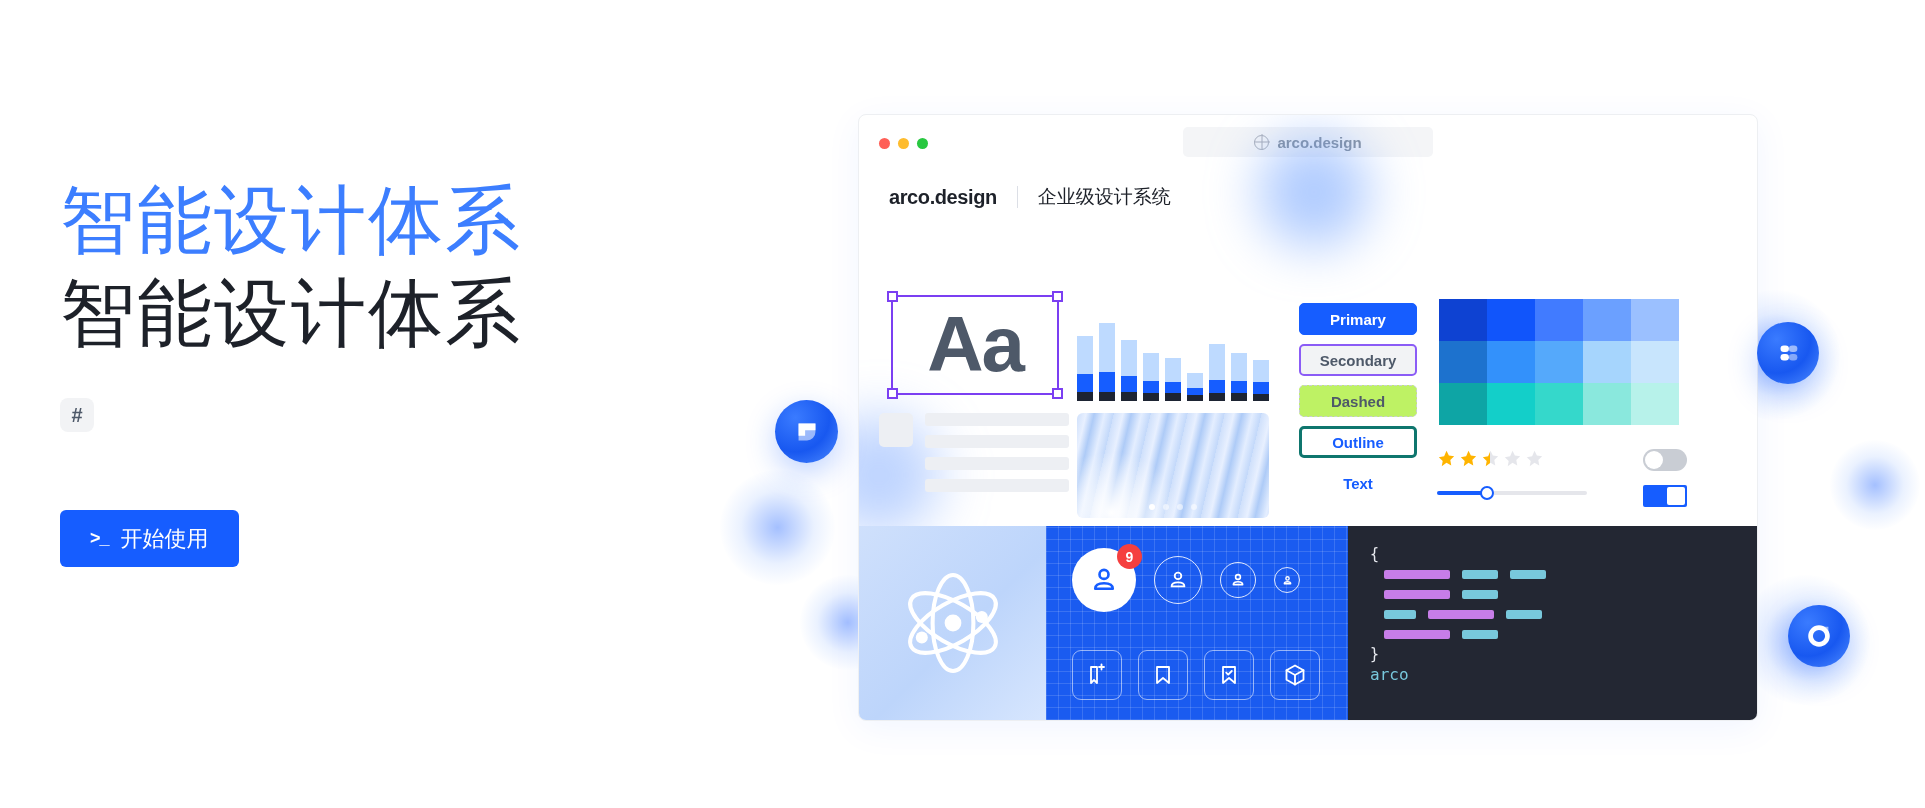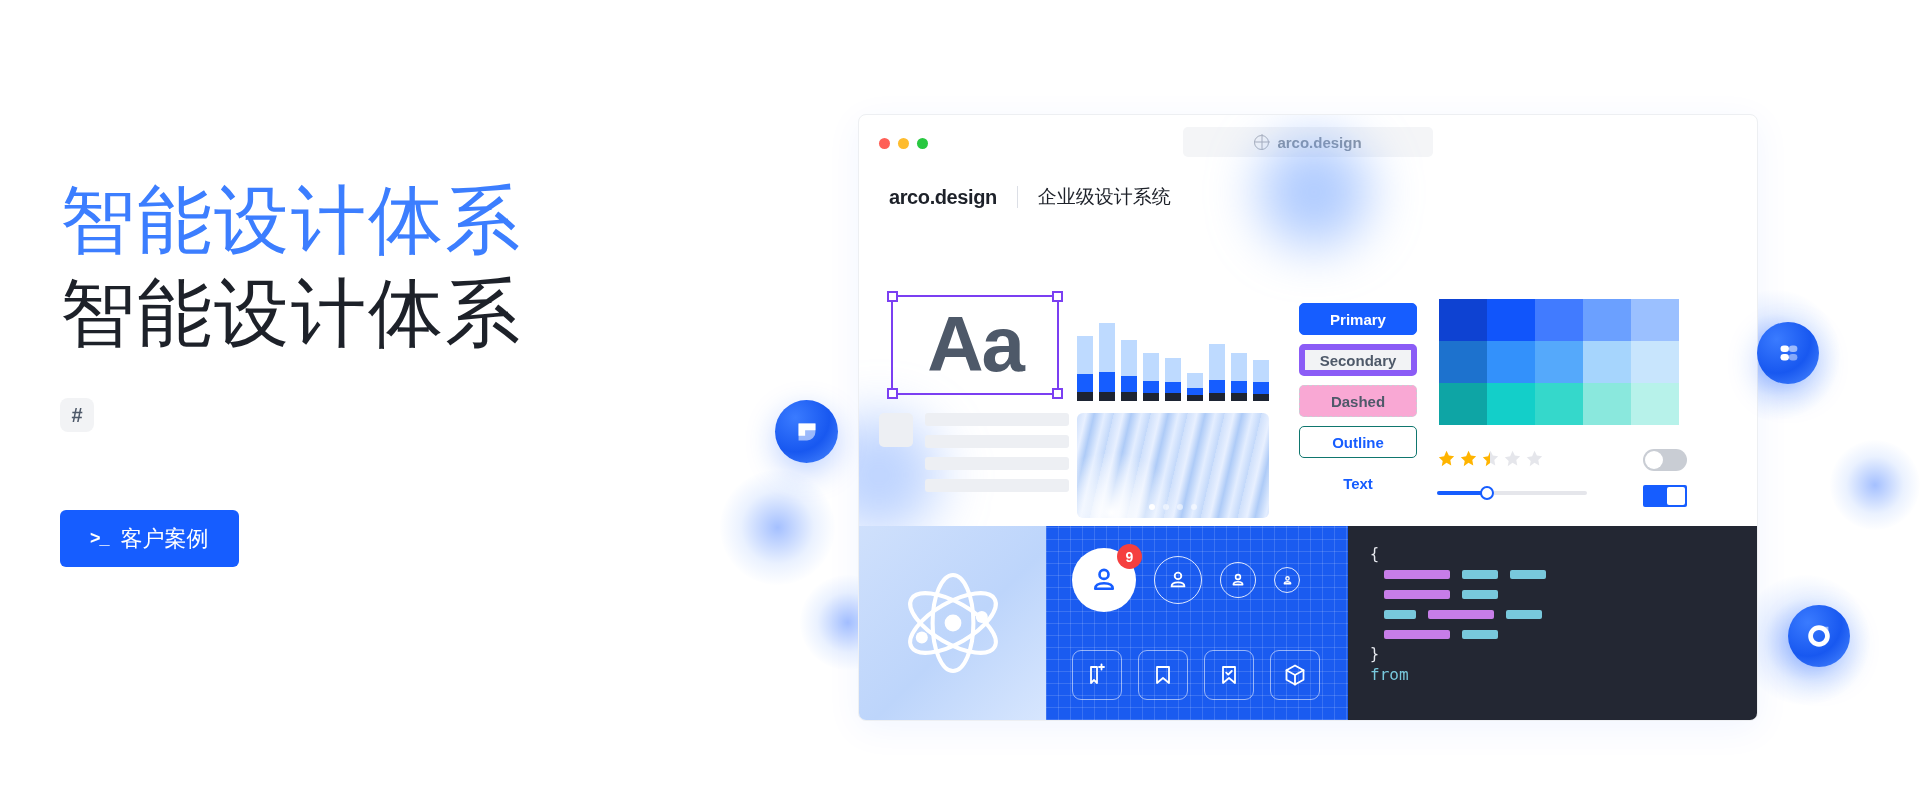--- a/index.html
+++ b/index.html
@@ -227,23 +227,23 @@
   
   .btncol { left: 440px; top: 80px; width: 118px; display: flex; flex-direction: column; gap: 9px; }
   .ui-btn {
     height: 32px; border-radius: 5px;
     display: flex; align-items: center; justify-content: center;
     font-size: 15px; font-weight: 700;
     font-family: inherit;
     cursor: pointer;
   }
   .ui-btn.primary { background: #165DFF; color: #fff; border: 1px solid #165DFF; }
-  .ui-btn.secondary { background: #F2F3F5; color: #4E5969; border: 6px solid #8b5cf6; }
-  .ui-btn.dashed { background: #f9a8d4; color: #4E5969; border: 1px dashed #C9CDD4; }
-  .ui-btn.outline { background: #fff; color: #165DFF; border: 1px solid #0f766e; }
+  .ui-btn.secondary { background: #F2F3F5; color: #4E5969; border: 2px solid #8b5cf6; }
+  .ui-btn.dashed { background: #bef264; color: #4E5969; border: 1px dashed #C9CDD4; }
+  .ui-btn.outline { background: #fff; color: #165DFF; border: 3px solid #0f766e; }
   .ui-btn.text { background: transparent; color: #165DFF; border: none; }
 
   
   .palette { left: 580px; top: 76px; width: 240px; }
   .pal-row { display: flex; }
   .pal-cell { flex: 1; height: 42px; }
 
   
   .controls { left: 578px; top: 226px; width: 250px; }
   .ctrl-left { position: absolute; left: 0; top: 0; width: 150px; }
@@ -362,21 +362,21 @@
   <div class="hero-line hero-line-1">智能设计体系</div>
   <div class="hero-line hero-line-2">智能设计体系</div>
 
   <div class="hero-sub">
     <span class="hash-badge">#</span>
   </div>
 
   <div class="hero-buttons">
     <button class="btn-primary-cta">
       <span class="prompt-glyph">&gt;_</span>
-      <span>客户案例</span>
+      <span>开始使用</span>
     </button>
   </div>
 </section>
 
 <div class="glow" style="left:720px; top:470px; width:115px; height:115px;"></div>
 <div class="glow" style="left:800px; top:575px; width:95px; height:95px;"></div>
 <div class="glow" style="left:1290px; top:160px; width:130px; height:130px;"></div>
 <div class="glow" style="left:1710px; top:290px; width:130px; height:130px;"></div>
 <div class="glow" style="left:1740px; top:575px; width:130px; height:130px;"></div>
 <div class="glow" style="left:1830px; top:440px; width:90px; height:90px;"></div>
@@ -671,21 +671,21 @@
             <span class="tok cyan" style="width: 32px;"></span>
             <span class="tok purple" style="width: 66px;"></span>
             <span class="tok cyan" style="width: 36px;"></span>
           </div>
           <div class="tok-row" style="padding-left: 14px;">
             <span class="tok purple" style="width: 66px;"></span>
             <span class="tok cyan" style="width: 36px;"></span>
           </div>
         </div>
       <div class="code-line">}</div>
-      <div class="code-from">from</div>
+      <div class="code-from">arco</div>
     </div>
   </div>
 </section>
 
 <div class="float-icon" style="left:775px; top:400px; width:63px; height:63px;">
   <svg width="30" height="30" viewBox="0 0 32 32">
     <path d="M7 7h18v9a9 9 0 0 1-9 9H7z" fill="#ffffff" opacity="0.55"></path>
     <path d="M7 7h18v7H14v6H7z" fill="#ffffff"></path>
   </svg>
 </div>

